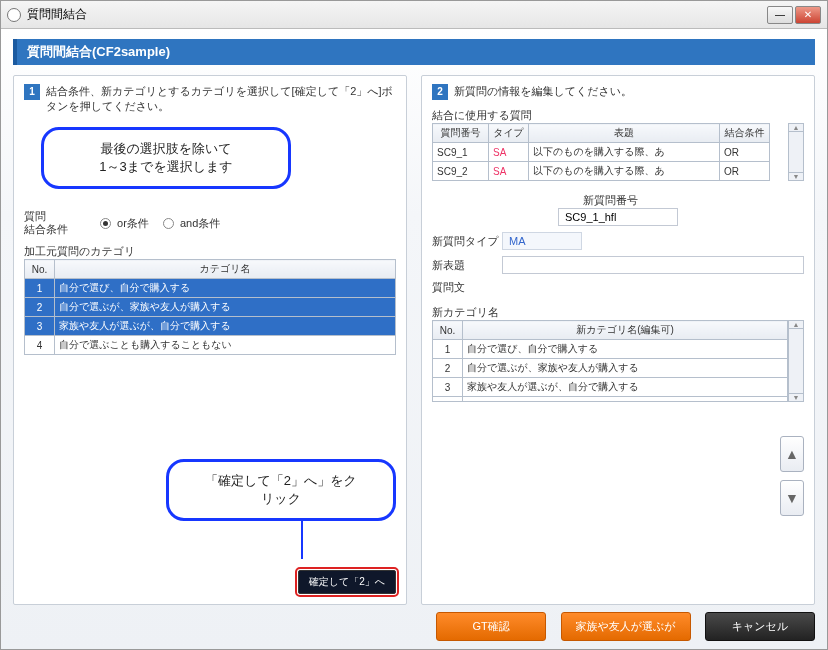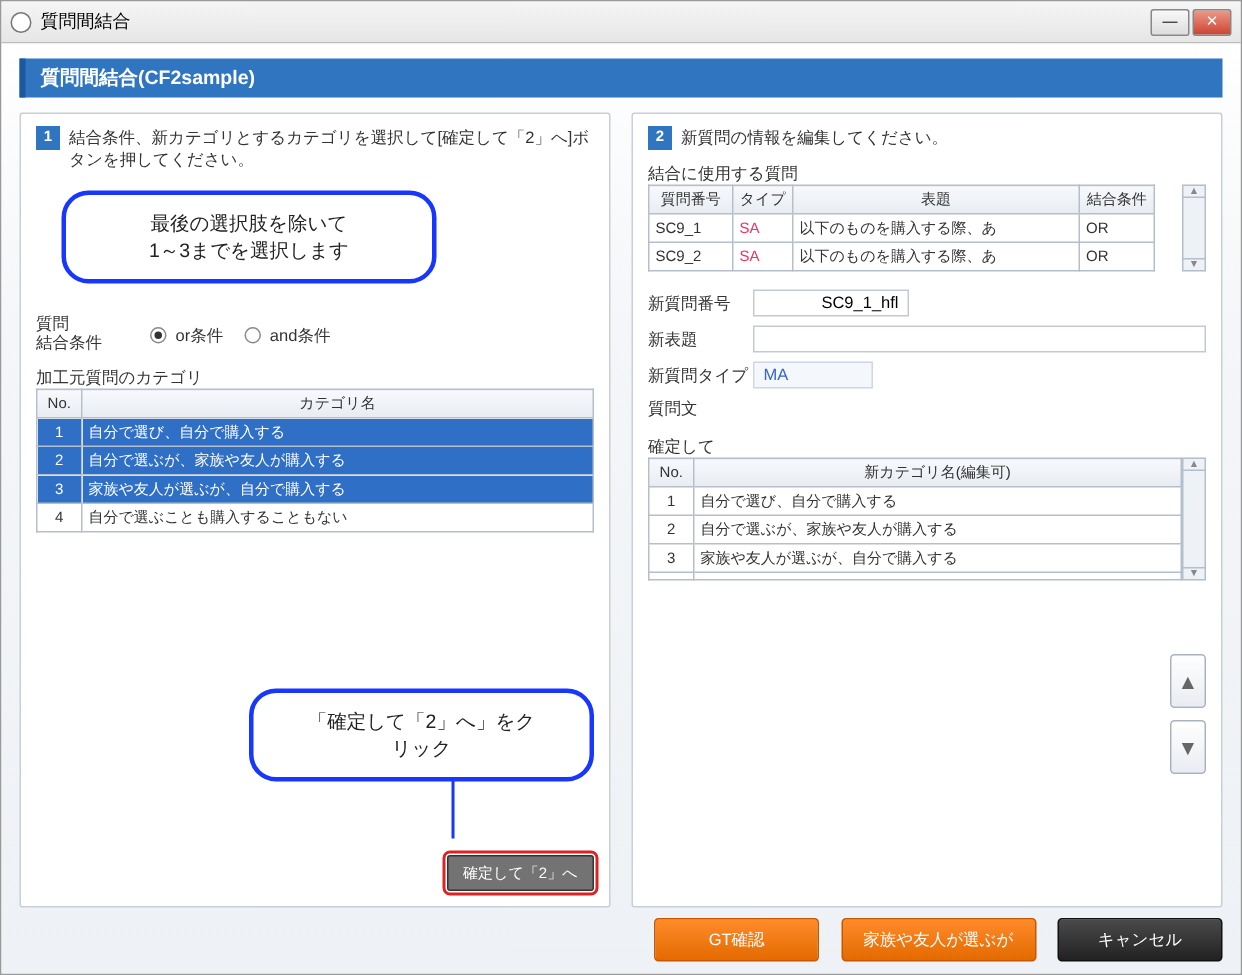--- a/index.html
+++ b/index.html
@@ -29,21 +29,21 @@
   .grid tbody td { border:1px solid #b5bfcc;padding:2px 4px;white-space:nowrap;overflow:hidden;text-overflow:ellipsis;margin-left:16px; }
   .grid .sel td { background:#2f6fc6;color:#fff; }
   .grid .num { text-align:center;width:26px; }
 
   .sa { color:#e36; }
 
   .fieldrow { display:flex;align-items:center;margin:6px 0;font-size:11px; }
   .fieldrow > label { width:70px;color:#333; }
   .fieldrow .val { border:1px solid #c3c9d4;padding:2px 6px;min-width:80px;font-size:11px;background:#fff; }
   .fieldrow input[type=text]{border:1px solid #c3c9d4;padding:2px 6px;font-size:11px;}
-  .midbtn { display:inline-block;padding:4px 10px;font-size:10px;background:#737373;color:#fff;border:1px solid #333;border-radius:2px;cursor:pointer; }
+  .midbtn { display:inline-block;padding:4px 10px;font-size:10px;background:#0f172a;color:#fff;border:1px solid #333;border-radius:2px;cursor:pointer; }
   .highlight-red { outline:2px solid #d22;outline-offset:1px; }
 
   .bottombar { position:absolute;left:0;right:0;bottom:8px;text-align:right;padding:0 12px; }
   .bigbtn { display:inline-block;min-width:110px;text-align:center;padding:6px 14px;font-size:11px;color:#fff;border-radius:3px;margin-left:10px;cursor:pointer; }
   .bigbtn.orange { background:linear-gradient(#ff8b2a,#e46a00);border:1px solid #c65800; }
   .bigbtn.dark { background:linear-gradient(#4a4a4a,#222);border:1px solid #111; }
 
   .callout { position:absolute;border:3px solid #1737ff;border-radius:18px;background:#fff;padding:10px 32px;font-size:13px;font-weight:500;color:#222;z-index:10;text-align:center; }
   .arrow { position:absolute;width:2px;background:#1737ff;z-index:9; }
   .updown2 { display:flex;flex-direction:column;gap:8px;position:absolute;right:10px;top:360px; }
@@ -169,37 +169,37 @@
                 </tr>
             </tbody>
           </table>
           <div style="display:flex;flex-direction:column;">
             <div class="scrollcell"></div>
             <div style="flex:1;border:1px solid #b5bfcc;border-top:none;border-bottom:none;background:#eef1f6;width:16px;"></div>
             <div class="scrollcell dn"></div>
           </div>
         </div>
 
-        <div class="fieldrow" style="margin-top:12px;">
+        <div class="fieldrow" style="margin-top:12px;flex-direction:column;">
           <label>新質問番号</label>
-          <input type="text" style="width: 104px; text-align: right;" value="SC9_1_hfl">
+          <input type="text" style="width: 120px;" value="SC9_1_hfl">
+        </div>
+        <div class="fieldrow">
+          <label>新質問タイプ</label>
+          <span class="val" style="color:#36c;border-color:#cfd7e3;background:#f4f7fc;">MA</span>
         </div>
         <div class="fieldrow">
           <label>新表題</label>
           <input type="text" style="flex: 1 1 0%;" value="">
         </div>
         <div class="fieldrow">
-          <label>新質問タイプ</label>
-          <span class="val" style="color:#36c;border-color:#cfd7e3;background:#f4f7fc;">MA</span>
-        </div>
-        <div class="fieldrow">
           <label>質問文</label>
         </div>
 
-        <div style="margin-top:10px;">確定して</div>
+        <div style="margin-top:10px;">新カテゴリ名</div>
         <div style="display:flex;">
           <table class="grid" style="table-layout:fixed;flex:1;">
             <colgroup>
                 <col style="width:30px">
                 <col>
               </colgroup>
             <thead>
                 <tr>
               <th>No.</th>
               <th>新カテゴリ名(編集可)</th>

